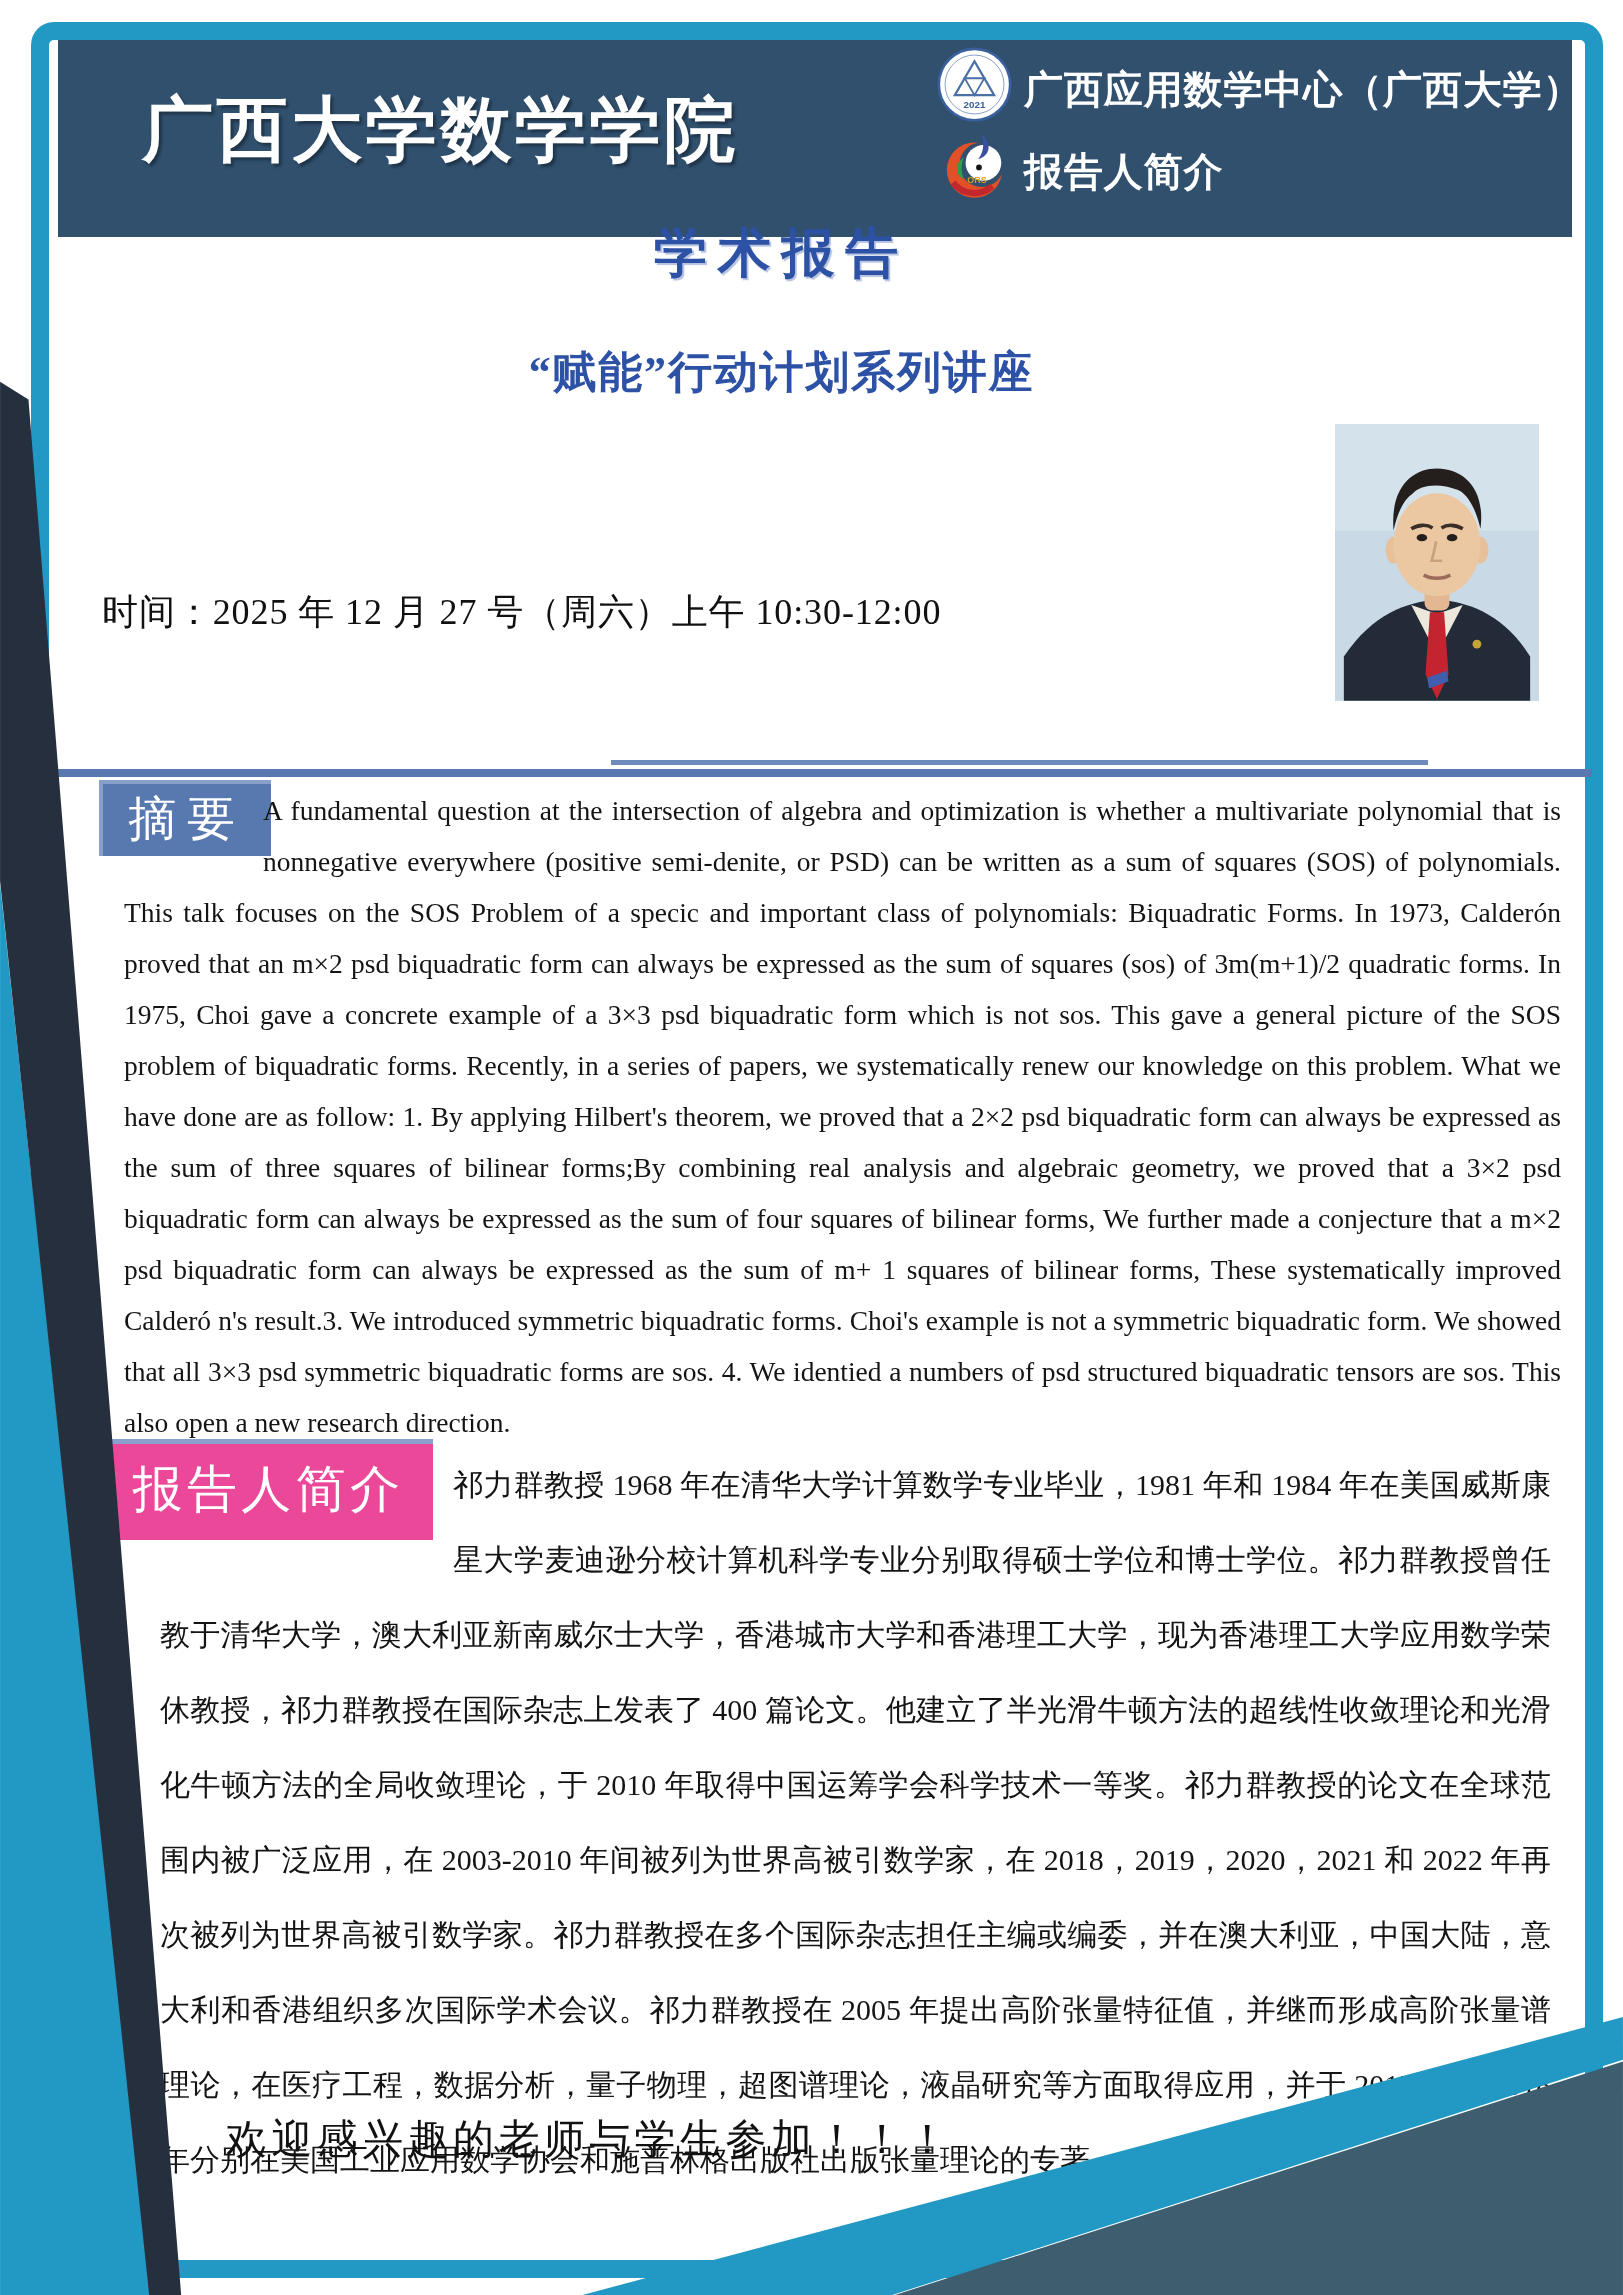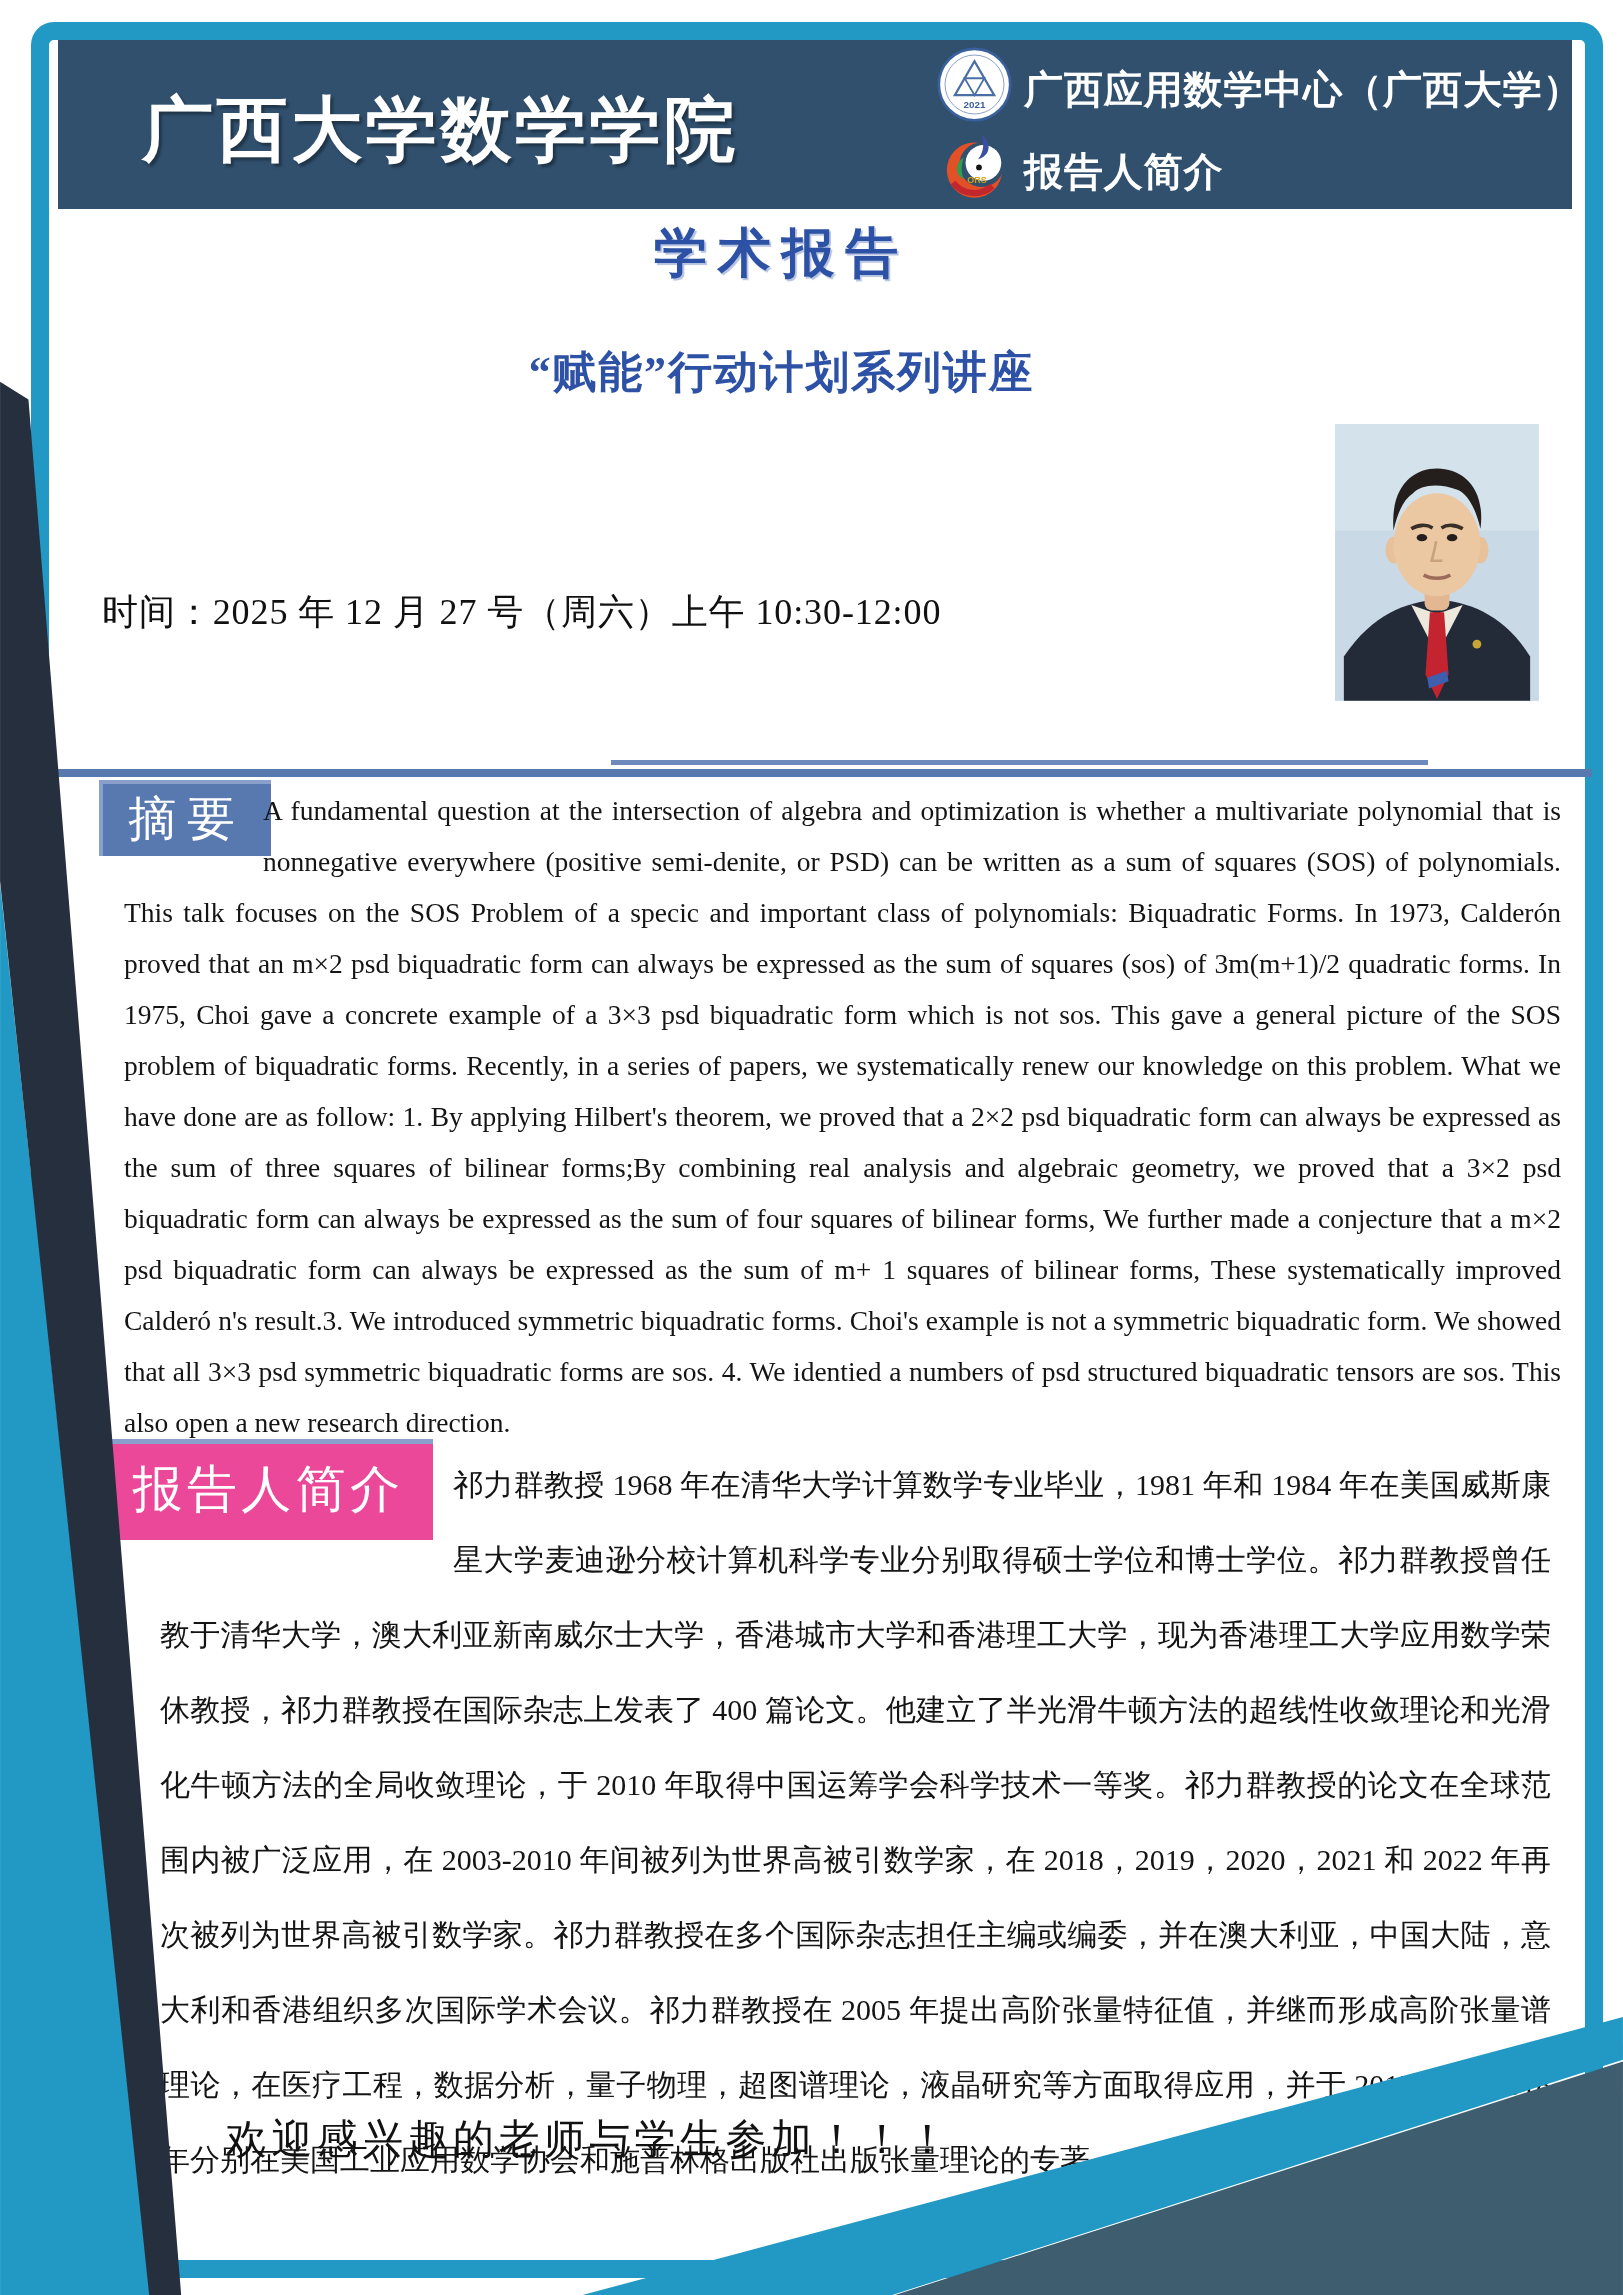--- a/index.html
+++ b/index.html
@@ -8,21 +8,21 @@
     background:#ffffff; overflow:hidden;
     font-family:"Liberation Serif","DejaVu Serif",serif;
   }
   .frame {
     position:absolute; left:31px; top:22px; width:1572px; height:2256px;
     box-sizing:border-box; border:18px solid #2199c4; border-radius:23px;
     z-index:1;
   }
   
   .header {
-    position:absolute; left:58px; top:40px; width:1514px; height:169px;
+    position:absolute; left:58px; top:40px; width:1514px; height:197px;
     background:#30506e; z-index:2;
   }
   .institute {
     position:absolute; left:84px; top:43px;
     font-family:"Liberation Sans","DejaVu Sans",sans-serif;
     font-weight:bold; font-size:71px; color:#ffffff; letter-spacing:3.6px;
     text-shadow:2.7px 2.7px 2.7px rgba(0,0,0,0.35); white-space:nowrap;
   }
   .logo { position:absolute; width:75px; height:75px; }
   .seal-logo { left:879px; top:7px; }

